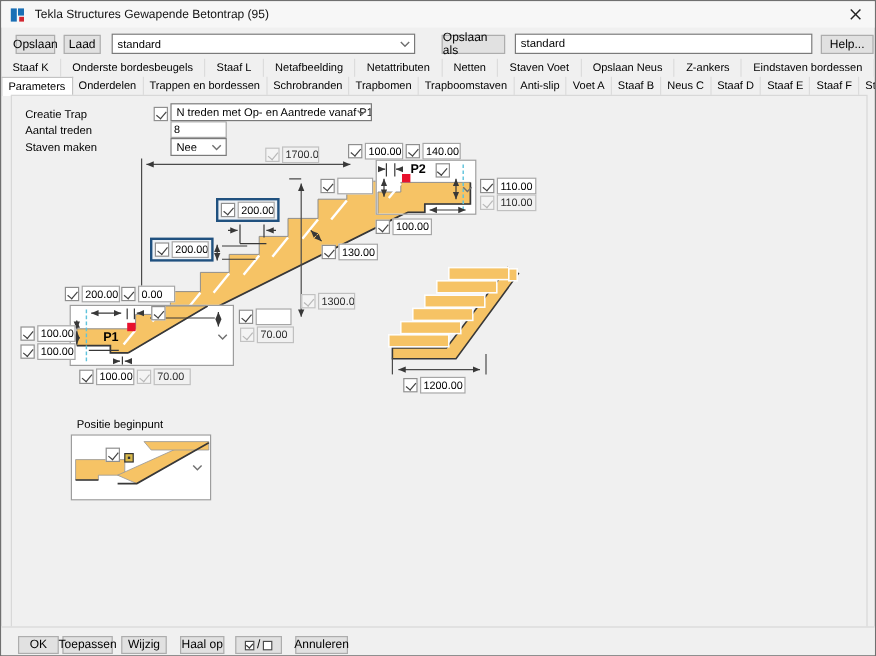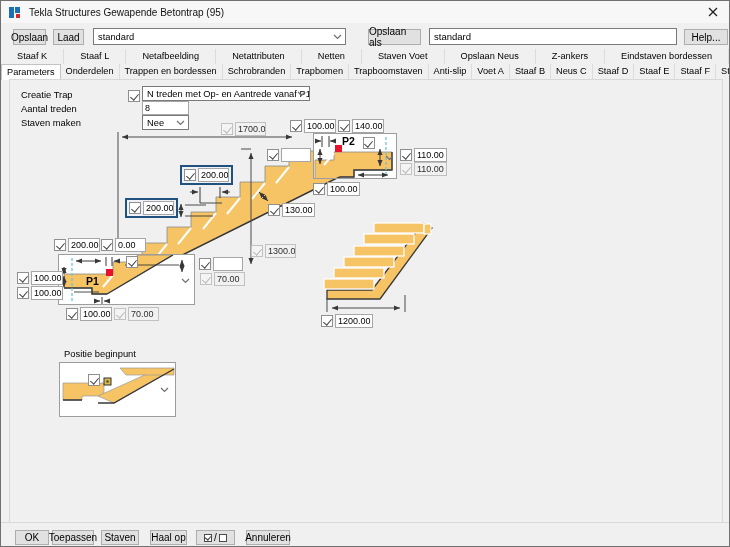--- a/index.html
+++ b/index.html
@@ -79,20 +79,21 @@
         <polyline points="1,1 4.5,4.5 8,1" fill="none" stroke="#707070" stroke-width="1.2"></polyline>
       </svg>
   </div>
   <div class="btn" style="left:367px;top:28px;width:53px;height:16px;">Opslaan als</div>
   <input class="tb-input" style="left: 428px; top: 27px; width: 248px; height: 17px;" value="standard">
   <div class="btn" style="left:683px;top:28px;width:44px;height:16px;">Help...</div>
 
   
   <div class="tabrow" style="top:48px;height:15px;">
     <div class="tab">Staaf K</div>
+    <div class="tab">Onderste bordesbeugels</div>
     <div class="tab">Staaf L</div>
     <div class="tab">Netafbeelding</div>
     <div class="tab">Netattributen</div>
     <div class="tab">Netten</div>
     <div class="tab">Staven Voet</div>
     <div class="tab">Opslaan Neus</div>
     <div class="tab">Z-ankers</div>
     <div class="tab">Eindstaven bordessen</div>
 
   </div>
@@ -334,30 +335,30 @@
     <span class="fld gray" style="width:31px;">70.00</span>
   </div>
   <div class="dim" style="left:65px;top:306px;">
     <span class="cb"></span>
     <span class="fld" style="width:32px;">100.00</span>
   </div>
   <div class="dim" style="left:113px;top:306px;">
     <span class="cb gray"></span>
     <span class="fld gray" style="width:31px;">70.00</span>
   </div>
-  <div class="dim" style="left:306px;top:313px;padding-left:14px;">
+  <div class="dim" style="left:321px;top:313px;padding-left:14px;">
     <span class="cb"></span>
     <span class="fld" style="width:38px;">1200.00</span>
   </div>
 
   
   <div class="footer"></div>
   <div class="btn" style="left:14px;top:529px;width:34px;height:15px;z-index:5;">OK</div>
   <div class="btn" style="left:51px;top:529px;width:42px;height:15px;z-index:5;">Toepassen</div>
-  <div class="btn" style="left:100px;top:529px;width:38px;height:15px;z-index:5;">Staven</div>
+  <div class="btn" style="left:100px;top:529px;width:38px;height:15px;z-index:5;">Wijzig</div>
   <div class="btn" style="left:149px;top:529px;width:37px;height:15px;z-index:5;">Haal op</div>
   <div class="btn" style="left:195px;top:529px;width:39px;height:15px;z-index:5;gap:2px;">
     <span class="mini chk"></span>
     <span>/</span>
     <span class="mini"></span>
   </div>
   <div class="btn" style="left:245px;top:529px;width:44px;height:15px;z-index:5;">Annuleren</div>
 
 </div>
 

